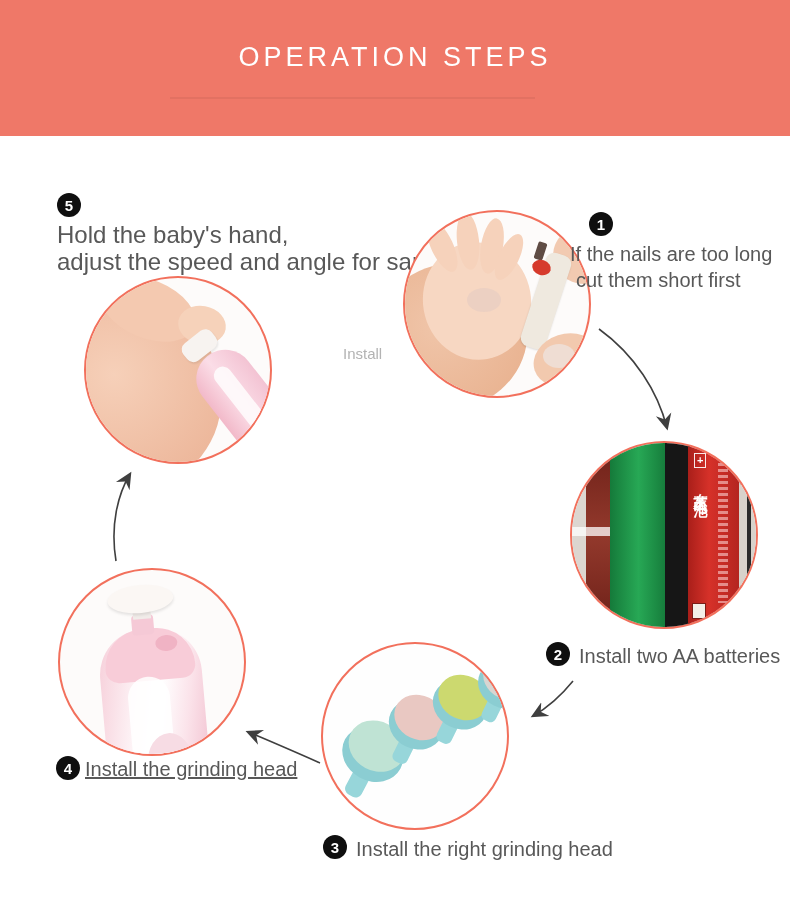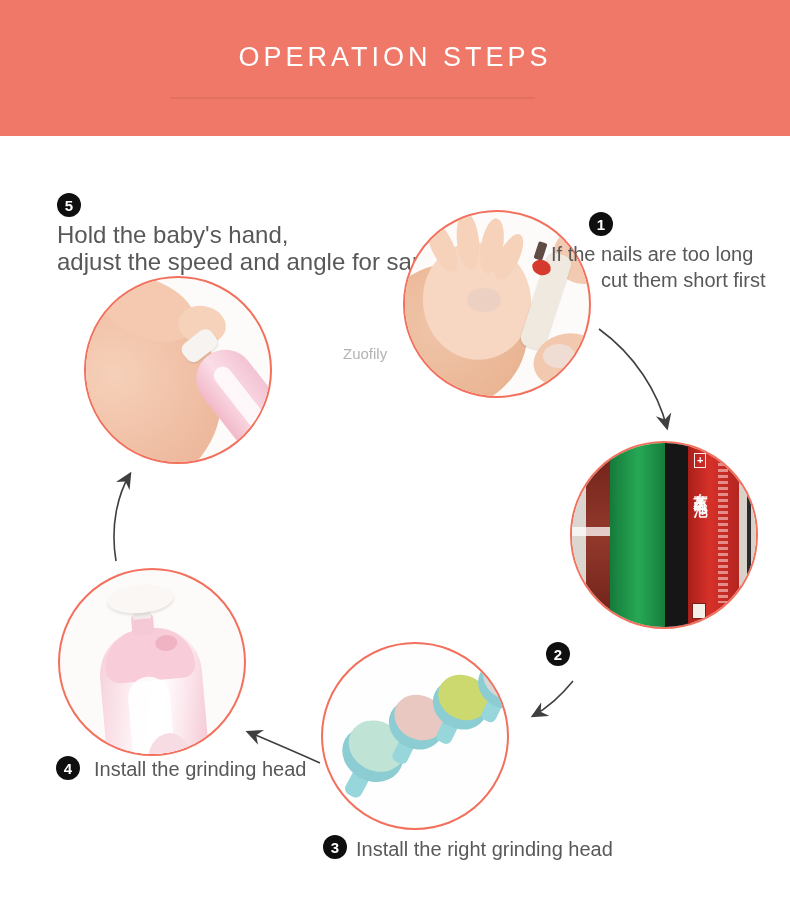--- a/index.html
+++ b/index.html
@@ -86,46 +86,47 @@
     <div class="blob" style="left:62px;top:76px;width:34px;height:24px;background:#ecd0c2;"></div>
     <div class="blob" style="left:148px;top:14px;width:62px;height:58px;background:#f2cab1;"></div>
     <div style="position:absolute;left:128px;top:40px;width:26px;height:98px;border-radius:9px;background:#efe9df;transform:rotate(18deg);box-shadow:0 1px 2px rgba(0,0,0,.12);"></div>
     <div style="position:absolute;left:131px;top:30px;width:9px;height:18px;background:#5f4c44;transform:rotate(18deg);border-radius:2px;"></div>
     <div class="blob" style="left:127px;top:48px;width:19px;height:15px;background:#d63a2c;transform:rotate(18deg);"></div>
     <div class="blob" style="left:128px;top:122px;width:66px;height:52px;transform:rotate(-18deg);background:#f2c9ae;"></div>
     <div class="blob" style="left:138px;top:132px;width:32px;height:24px;background:#efddd3;"></div>
   </div>
 
   <div class="badge" style="left:589px;top:212px;">1</div>
-  <div class="step-text small" style="left:551px;top:241px;">
+  <div class="step-text small" style="left:570px;top:241px;">
     <div>If the nails are too long</div>
-    <div style="padding-left:6px;margin-left:44px;">cut them short first</div>
+    <div style="padding-left:6px;">cut them short first</div>
   </div>
 
-  <div class="watermark">Zuofily</div>
+  <div class="watermark">Install</div>
 
   <div class="circle" style="left:570px;top:441px;">
     <div class="bstripe" style="left:0;width:16px;background:#dcd6d0;"></div>
     <div class="bstripe" style="left:14px;width:26px;background:linear-gradient(180deg,#6d2018,#93392c 50%,#6d2018);"></div>
     <div style="position:absolute;left:0;top:84px;width:40px;height:9px;background:rgba(255,255,255,.75);"></div>
     <div class="bstripe" style="left:38px;width:57px;background:linear-gradient(90deg,#157a3a,#27a855 50%,#157a3a);">
       <div class="toshiba">TOSHIBA</div>
     </div>
     <div class="bstripe" style="left:93px;width:25px;background:#161616;"></div>
     <div class="bstripe" style="left:116px;width:53px;background:linear-gradient(90deg,#a91f1a,#d63129 40%,#b22420);">
       <span class="plus-label" style="left:6px;">+</span>
       <div class="cn-label" style="left:4px;">东芝电池</div>
       <div style="position:absolute;left:30px;top:20px;width:10px;height:140px;background:repeating-linear-gradient(180deg,rgba(255,220,220,.55) 0 3px,rgba(214,49,41,0) 3px 6px);"></div>
       <div style="position:absolute;left:4px;top:160px;width:12px;height:14px;background:#f4efe8;border:1px solid #7a1d18;"></div>
     </div>
     <div class="bstripe" style="left:167px;width:17px;background:#d8d2cb;"></div>
     <div class="bstripe" style="left:175px;width:4px;background:#2a2a2a;"></div>
   </div>
 
   <div class="badge" style="left:546px;top:642px;">2</div>
+  <div class="step-text small" style="left:579px;top:643px;">Install two AA batteries</div>
 
   <div class="circle" style="left:321px;top:642px;background:#fefefe;">
     <div class="ghead" style="left:18px;top:78px;transform:rotate(28deg) scale(1.12);">
       <div class="stem"></div>
         <div class="cup"></div>
       <div class="pad" style="background:#bfe3d4;"></div>
     </div>
     <div class="ghead" style="left:62px;top:48px;transform:rotate(26deg);">
       <div class="stem"></div>
         <div class="cup"></div>
@@ -153,21 +154,21 @@
       <div style="position:absolute;left:62px;top:52px;width:22px;height:16px;border-radius:50%;background:#f0b3c4;"></div>
       <div style="position:absolute;left:30px;top:92px;width:42px;height:100px;border-radius:21px;background:rgba(255,255,255,.85);"></div>
       <div style="position:absolute;left:44px;top:150px;width:46px;height:60px;border-radius:50%;background:#f7dce4;"></div>
       <div style="position:absolute;left:40px;top:30px;width:22px;height:20px;background:#f5c9d6;border-radius:4px;"></div>
       <div style="position:absolute;left:42px;top:18px;width:18px;height:16px;background:#f1ece9;"></div>
       <div style="position:absolute;left:18px;top:0;width:66px;height:28px;border-radius:50%;background:#fbf7f4;box-shadow:0 2px 3px rgba(0,0,0,.1);"></div>
     </div>
   </div>
 
   <div class="badge" style="left:56px;top:756px;">4</div>
-  <div class="step-text small" style="left:94px;top:756px;">
+  <div class="step-text small" style="left:85px;top:756px;text-decoration:underline;">
     <div>Install the grinding head</div>
   </div>
 
   <svg class="arrows" width="790" height="907" viewBox="0 0 790 907">
     <defs>
       <marker id="ah" viewBox="0 0 10 10" refX="8" refY="5" markerWidth="11" markerHeight="11" orient="auto">
         <path d="M0,0.5 L9.5,5 L0,9.5 L3,5 Z" fill="#3f3f3f"></path>
       </marker>
     </defs>
     <path d="M 599 329 C 635 355 658 392 667 428" fill="none" stroke="#3f3f3f" stroke-width="1.6" marker-end="url(#ah)"></path>

